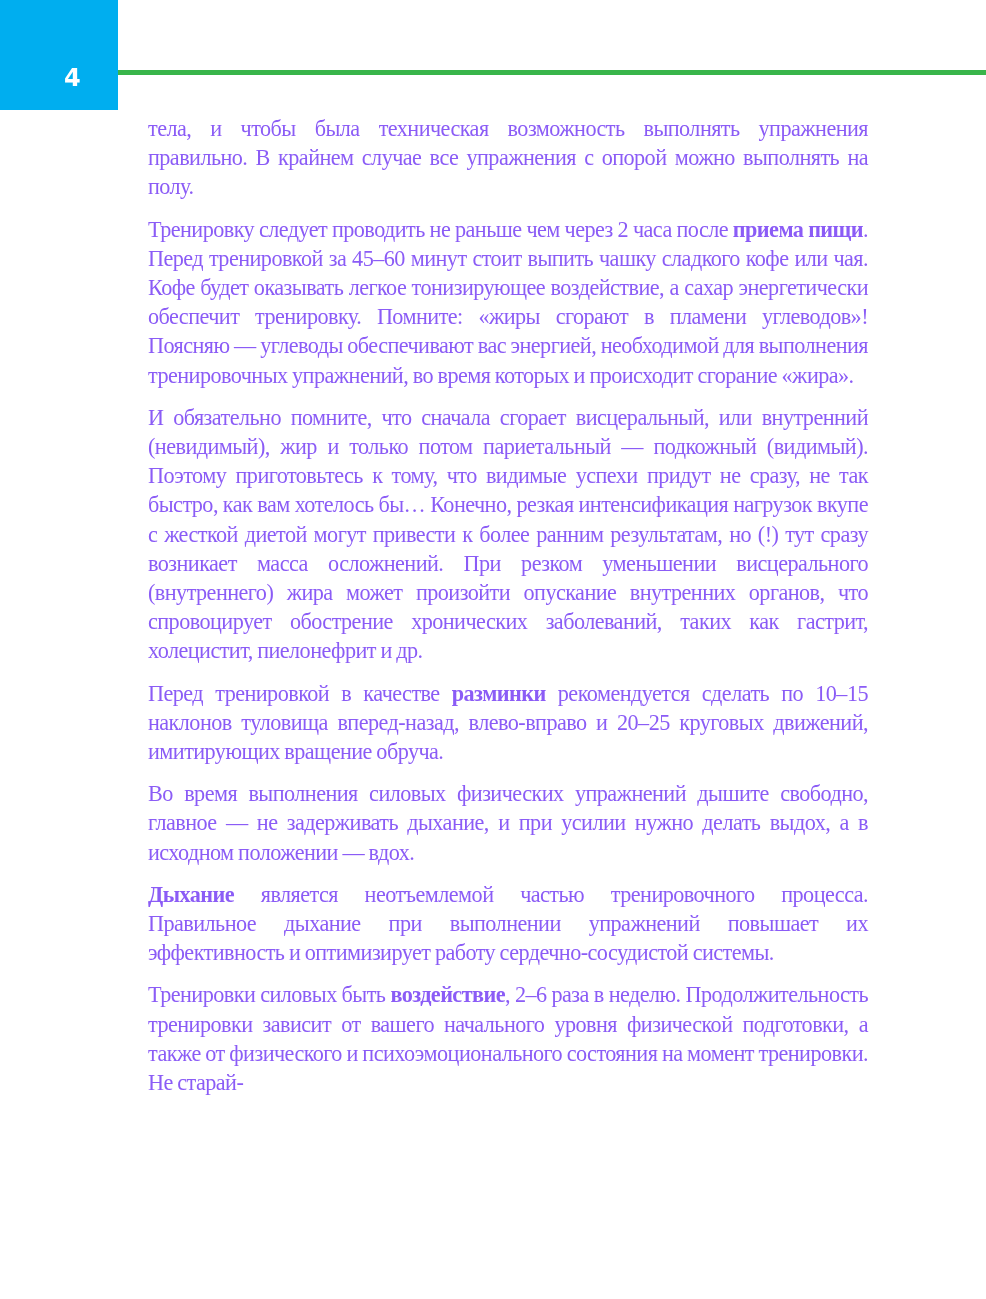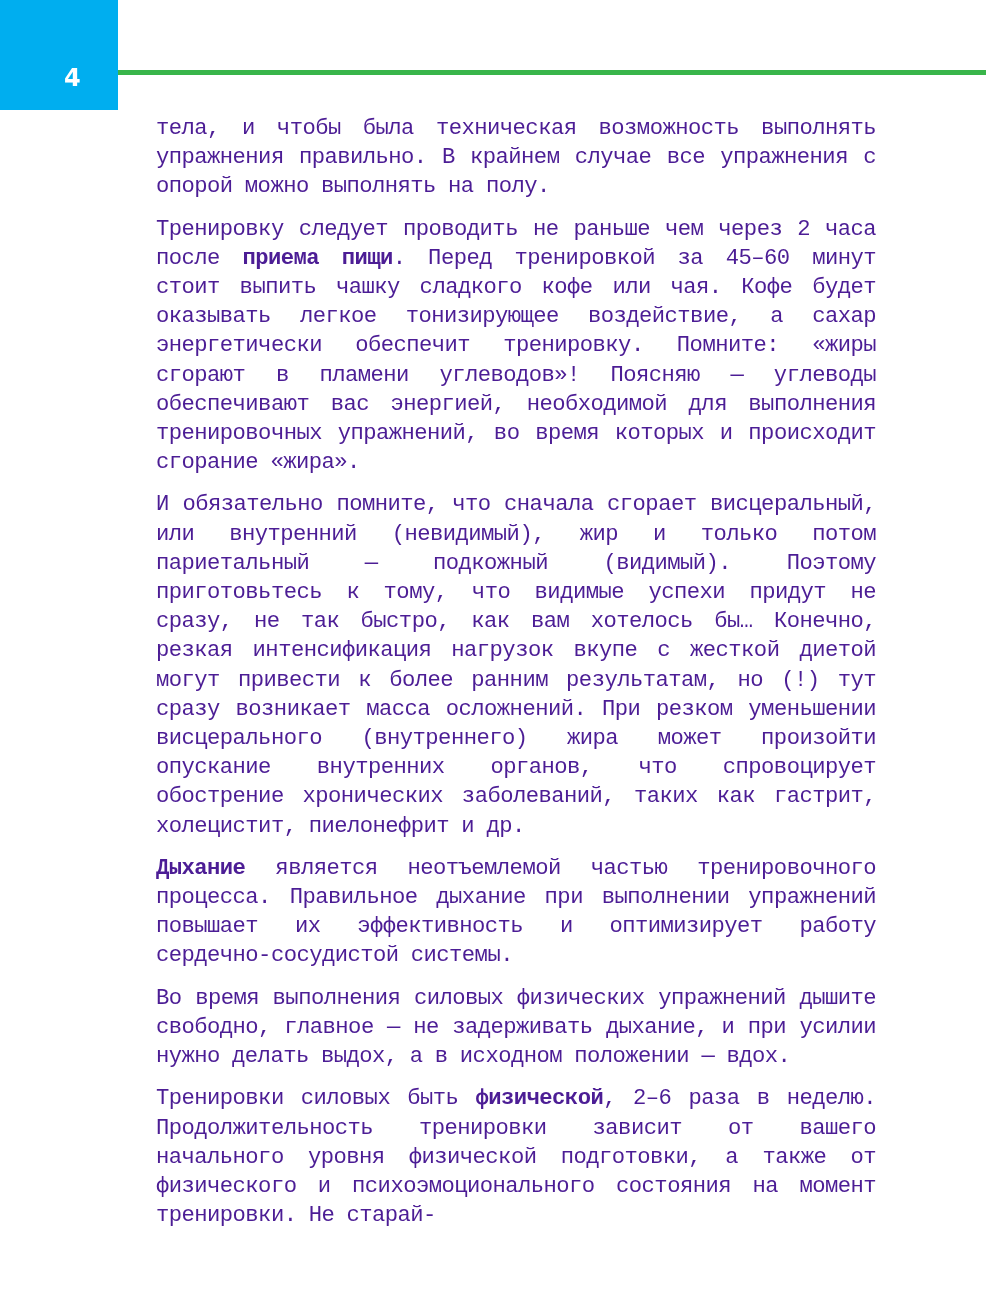--- a/index.html
+++ b/index.html
@@ -11,38 +11,39 @@
     .page-number {
       position: absolute; left: 64px; top: 63px;
       color: #ffffff; font-family: "DejaVu Sans", sans-serif; font-weight: bold;
       font-size: 24px; line-height: 30px;
     }
     .rule {
       position: absolute; left: 118px; top: 70px; width: 868px; height: 5px;
       background: #39b54a;
     }
     .content {
-      position: absolute; left: 156px; top: 114px; width: 720px;
-      font-family: Liberation Mono, monospace; font-size: 22.2px;
-      line-height: 29.2px; color: #4c1d95;
+      position: absolute; left: 148px; top: 114px; width: 720px;
+      font-family: Liberation Serif, serif; font-size: 22.2px;
+      line-height: 29.2px; color: #8b5cf6;
     }
     .content p {
       margin: 0 0 13px 0; text-align: justify; letter-spacing: -0.55px;
       word-spacing: -0.5px; hyphens: none;
     }
     .content b { font-weight: bold; }
   </style>
 </head>
 <body>
 
 <div class="page-tab">
   <span class="page-number">4</span>
 </div>
 <div class="rule"></div>
 
 <div class="content">
   <p><span>тела, и чтобы была техническая возможность выполнять упраж­нения правильно. В крайнем случае все упражнения с опорой можно выполнять на полу.</span></p>
   <p><span>Тренировку следует проводить не раньше чем через 2 часа после </span><b>приема пищи</b><span>. Перед тренировкой за 45–60 минут стоит выпить чашку сладкого кофе или чая. Кофе будет оказывать легкое то­низирующее воздействие, а сахар энергетически обеспечит тре­нировку. Помните: «жиры сгорают в пламени углеводов»! Пояс­няю — углеводы обеспечивают вас энергией, необходимой для выполнения тренировочных упражнений, во время которых и происходит сгорание «жира».</span></p>
   <p><span>И обязательно помните, что сначала сгорает висцеральный, или внутренний (невидимый), жир и только потом париеталь­ный — подкожный (видимый). Поэтому приготовьтесь к тому, что видимые успехи придут не сразу, не так быстро, как вам хотелось бы… Конечно, резкая интенсификация нагрузок вку­пе с жесткой диетой могут привести к более ранним результа­там, но (!) тут сразу возникает масса осложнений. При резком уменьшении висцерального (внутреннего) жира может про­изойти опускание внутренних органов, что спровоцирует обо­стрение хронических заболеваний, таких как гастрит, холеци­стит, пиелонефрит и др.</span></p>
+  <p><span>Перед тренировкой в качестве </span><b>разминки</b><span> рекомендуется сде­лать по 10–15 наклонов туловища вперед-назад, влево-вправо и 20–25 круговых движений, имитирующих вращение обруча.</span></p>
+  <p><span>Во время выполнения силовых физических упражнений дышите свободно, главное — не задерживать дыхание, и при усилии нуж­но делать выдох, а в исходном положении — вдох.</span></p>
   <p><span></span><b>Дыхание</b><span> является неотъемлемой частью тренировочного про­цесса. Правильное дыхание при выполнении упражнений повы­шает их эффективность и оптимизирует работу сердечно-сосуди­стой системы.</span></p>
-  <p><span>Во время выполнения силовых физических упражнений дышите свободно, главное — не задерживать дыхание, и при усилии нуж­но делать выдох, а в исходном положении — вдох.</span></p>
-  <p><span>Тренировки силовых быть </span><b>физической</b><span>, 2–6 раза в неделю. Продолжительность тренировки зависит от вашего начального уровня физической подготовки, а также от физического и психо­эмоционального состояния на момент тренировки. Не старай-</span></p>
+  <p><span>Тренировки силовых быть </span><b>воздействие</b><span>, 2–6 раза в неделю. Продолжительность тренировки зависит от вашего начального уровня физической подготовки, а также от физического и психо­эмоционального состояния на момент тренировки. Не старай-</span></p>
 </div>
 
 </body></html>

